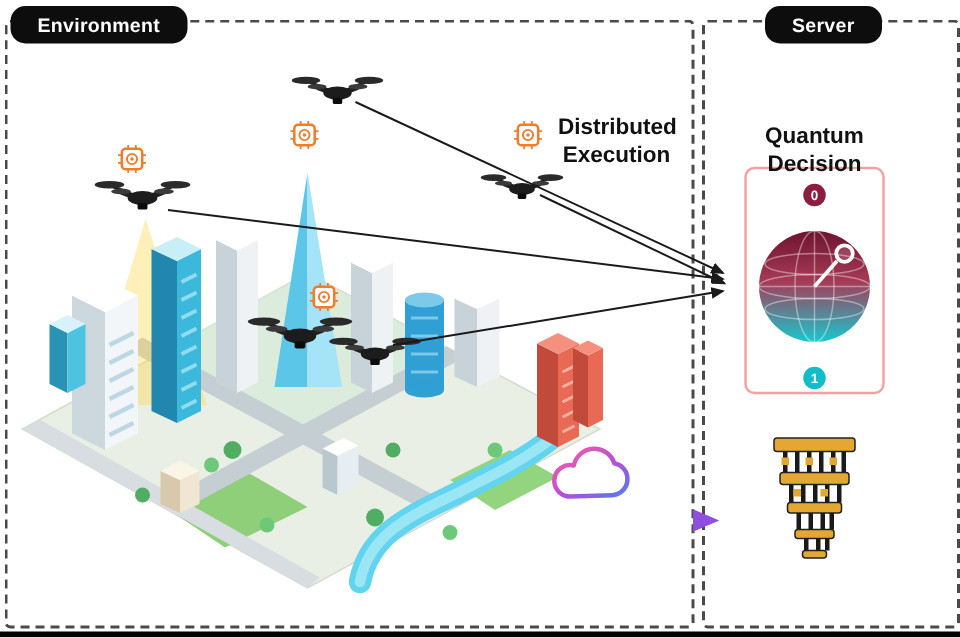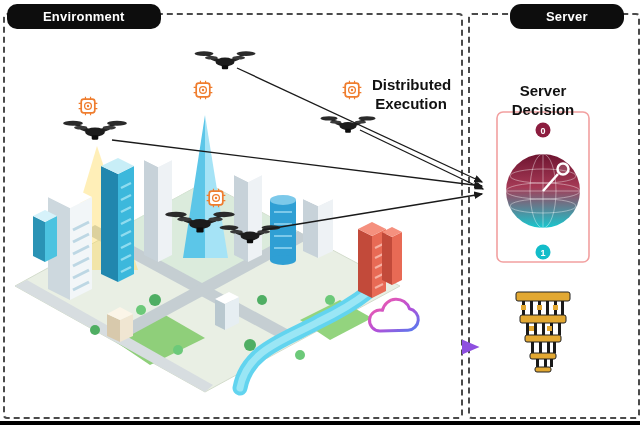--- a/index.html
+++ b/index.html
@@ -5,24 +5,24 @@
   html,body{margin:0;padding:0;background:#ffffff;}
   #stage{
     position:relative;width:640px;height:425px;background:#ffffff;overflow:hidden;
     font-family:"Liberation Sans", sans-serif;color:#111;
   }
   .panel{position:absolute;border:2px dashed #4a4a4a;border-radius:4px;background:transparent;}
   #env-panel{left:3px;top:13px;width:456px;height:402px;}
   #srv-panel{left:468px;top:13px;width:168px;height:402px;}
   .pill{
     position:absolute;background:#0d0d0d;color:#fff;font-weight:bold;font-size:13px;
-    padding:5px 36px;border-radius:10px;z-index:5;letter-spacing:.2px;
+    padding:5px 18px;border-radius:10px;z-index:5;letter-spacing:.2px;
   }
   #env-pill{left:7px;top:4px;}
-  #srv-pill{left:510px;top:4px;border-radius:11px;}
+  #srv-pill{left:510px;top:4px;}
   .fig-label{
     position:absolute;font-weight:bold;font-size:15px;line-height:1.25;text-align:center;z-index:4;
   }
   #lbl-distributed{left:372px;top:76px;width:78px;}
   #lbl-action{left:505px;top:82px;width:76px;}
   #lbl-training{left:366px;top:351px;width:86px;}
   #lbl-quantum{left:505px;top:378px;width:76px;}
   svg{position:absolute;left:0;top:0;z-index:2;}
   #bottom-rule{position:absolute;left:0;bottom:0;width:100%;height:4px;background:#000;z-index:6;}
 </style>
@@ -246,16 +246,16 @@
           <rect x="550" y="359" width="3" height="8"></rect>
       </g>
       <rect x="535" y="367" width="16" height="5" rx="2" fill="#e2a832"></rect>
     </g>
   </svg>
 
   <div class="pill" id="env-pill">Environment</div>
   <div class="pill" id="srv-pill">Server</div>
 
   <div class="fig-label" id="lbl-distributed">Distributed Execution</div>
-  <div class="fig-label" id="lbl-action">Server Decision</div>
+  <div class="fig-label" id="lbl-action">Quantum Decision</div>
 
   <div id="bottom-rule"></div>
 </div>
 
 </body></html>

